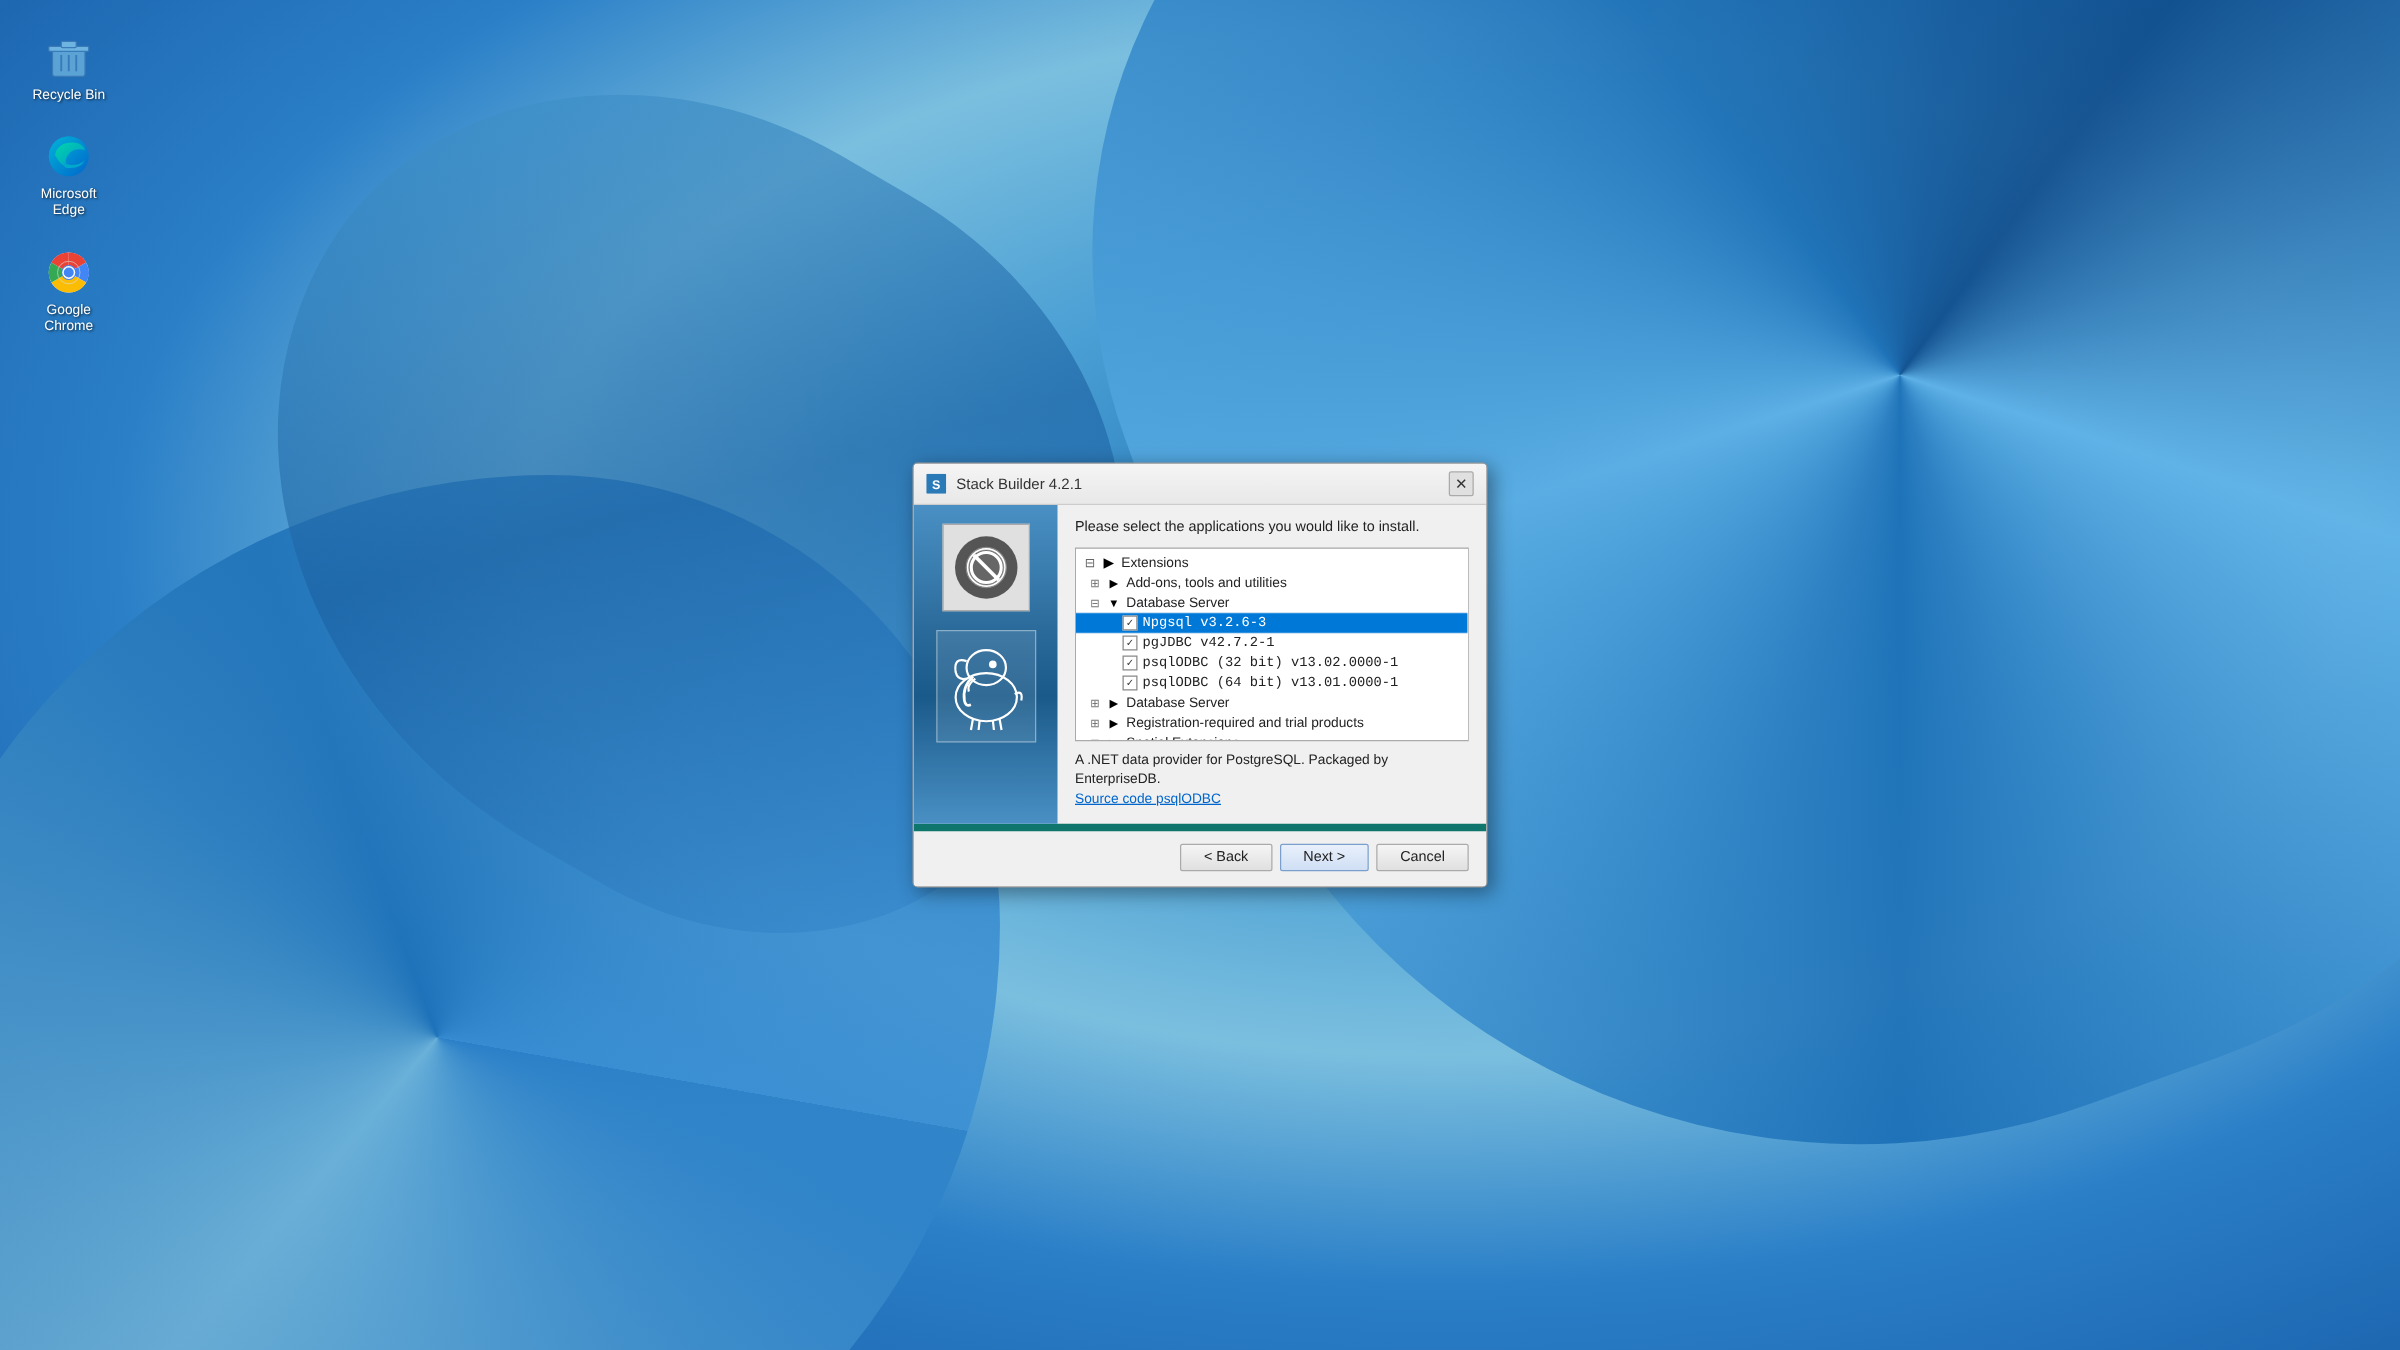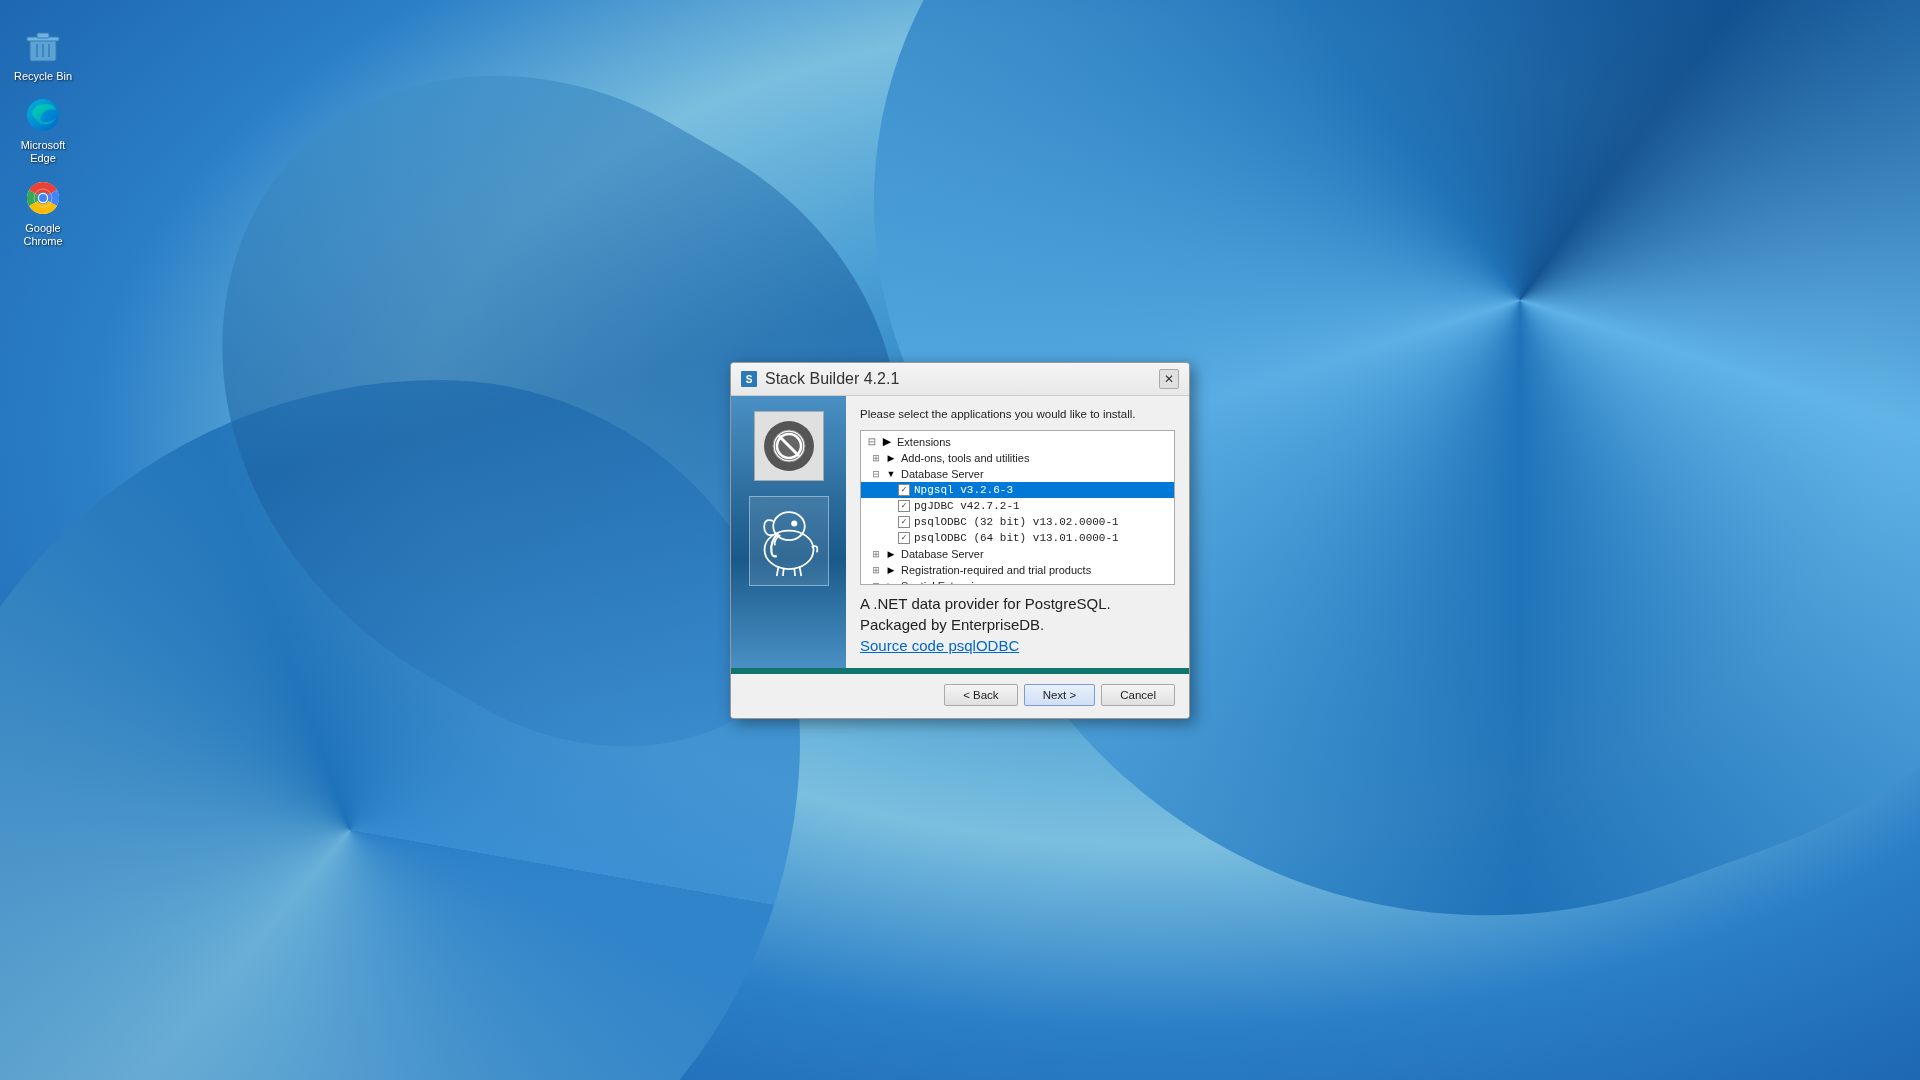--- a/index.html
+++ b/index.html
@@ -60,21 +60,22 @@
       transform: rotate(30deg);
     }
 
     
     .desktop-icons {
       position: absolute;
       top: 0;
       left: 0;
       display: flex;
       flex-direction: column;
-      padding: 20px 3px;
+      gap: 10px;
+      padding: 20px 15px;
     }
 
     .desktop-icon {
       display: flex;
       flex-direction: column;
       align-items: center;
       width: 80px;
       cursor: pointer;
       padding: 6px 4px;
       border-radius: 4px;
@@ -124,21 +125,21 @@
       gap: 8px;
       border-bottom: 1px solid #ccc;
     }
 
     .title-icon {
       width: 16px;
       height: 16px;
     }
 
     .dialog-title-text {
-      font-size: 16px;
+      font-size: 12px;
       color: #333;
       font-weight: normal;
       flex: 1;
     }
 
     .title-close-btn {
       width: 20px;
       height: 20px;
       background: #e0e0e0;
       border: 1px solid #aaa;
@@ -284,21 +285,21 @@
     .tree-label {
       font-size: 11px;
       color: #222;
     }
 
     .indent-1 { padding-left: 8px; }
     .indent-2 { padding-left: 22px; font-family: Liberation Mono, monospace; }
 
     .description-area {
       margin-top: 8px;
-      font-size: 15px;
+      font-size: 11px;
       color: #222;
       line-height: 1.4;
     }
 
     .description-link {
       color: #0066cc;
       text-decoration: underline;
       cursor: pointer;
     }
 

